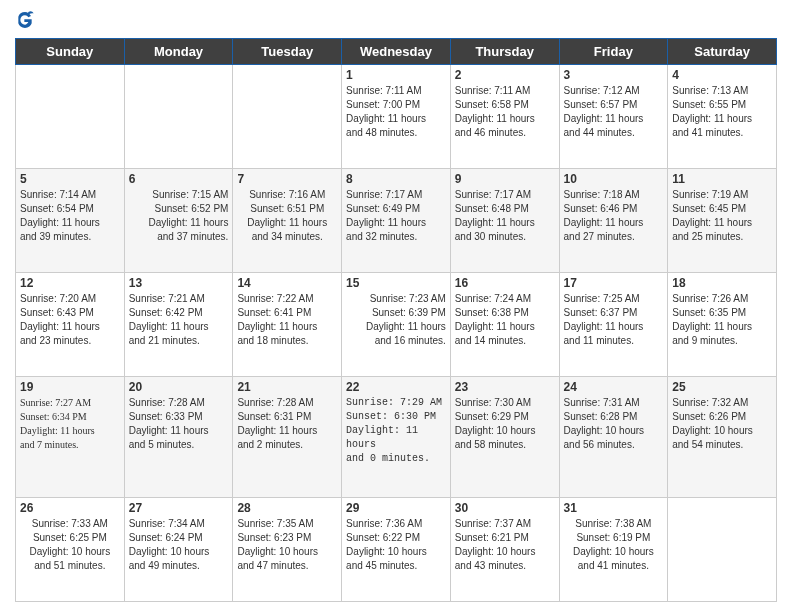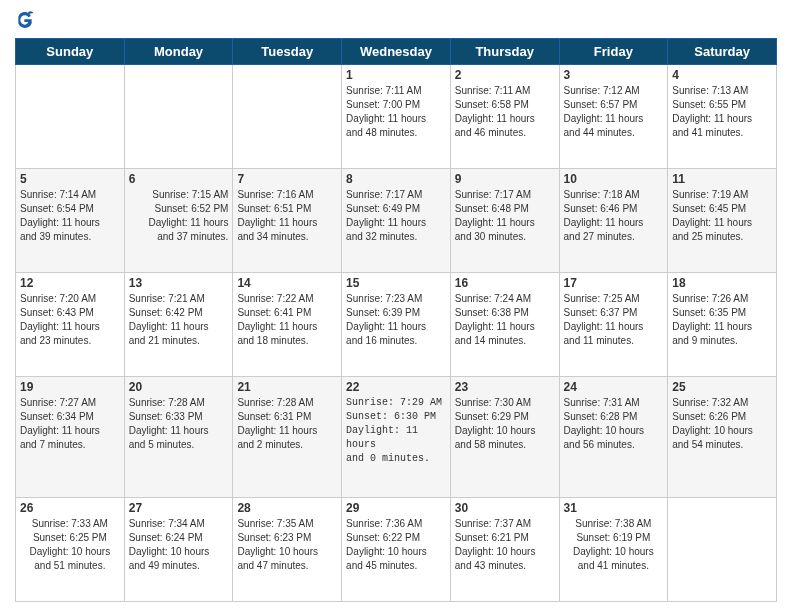--- a/index.html
+++ b/index.html
@@ -83,21 +83,21 @@
     .day-info {
       font-size: 10px;
       line-height: 1.4;
       color: #333;
     }
     .empty-cell {
       background: #f9f9f9;
     }
     tr:nth-child(odd) td { background: #fff; }
     tr:nth-child(even) td { background: #f5f5f5; }
-    .calendar thead tr th { background: #0c4a6e; text-align: center; }
+    .calendar thead tr th { background: #404040; text-align: center; }
   </style>
 </head>
 <body>
 
 <div class="page">
   <div class="header">
     <div class="logo">
       <svg class="logo-icon" viewBox="0 0 30 30" xmlns="http://www.w3.org/2000/svg">
         <path d="M15 3 C10 3 6 6 5 10 L5 20 C6 24 10 27 15 27 C20 27 24 24 25 20 L25 14 L14 14 L14 18 L20 18 C19 20 17 22 15 22 C11 22 8 19 8 15 C8 11 11 8 15 8 C17 8 19 9 20 11 L24 9 C22 6 19 3 15 3Z" fill="#1a5fa8"></path>
         <path d="M20 3 Q25 0 28 5 Q22 4 20 8 Q19 4 20 3Z" fill="#1a5fa8"></path>
@@ -169,21 +169,21 @@
           </td>
           <td>
             <span class="day-number">6</span>
             <div class="day-info" style="white-space: pre-line; text-align: right;">Sunrise: 7:15 AM
 Sunset: 6:52 PM
 Daylight: 11 hours
 and 37 minutes.</div>
           </td>
           <td>
             <span class="day-number">7</span>
-            <div class="day-info" style="white-space: pre-line;">Sunrise: 7:16 AM
+            <div class="day-info" style="white-space: pre-line; text-align: center;">Sunrise: 7:16 AM
 Sunset: 6:51 PM
 Daylight: 11 hours
 and 34 minutes.</div>
           </td>
           <td>
             <span class="day-number">8</span>
             <div class="day-info" style="white-space: pre-line;">Sunrise: 7:17 AM
 Sunset: 6:49 PM
 Daylight: 11 hours
 and 32 minutes.</div>
@@ -227,21 +227,21 @@
           </td>
           <td>
             <span class="day-number">14</span>
             <div class="day-info" style="white-space: pre-line;">Sunrise: 7:22 AM
 Sunset: 6:41 PM
 Daylight: 11 hours
 and 18 minutes.</div>
           </td>
           <td>
             <span class="day-number">15</span>
-            <div class="day-info" style="white-space: pre-line;">Sunrise: 7:23 AM
+            <div class="day-info" style="white-space: pre-line; text-align: right;">Sunrise: 7:23 AM
 Sunset: 6:39 PM
 Daylight: 11 hours
 and 16 minutes.</div>
           </td>
           <td>
             <span class="day-number">16</span>
             <div class="day-info" style="white-space: pre-line;">Sunrise: 7:24 AM
 Sunset: 6:38 PM
 Daylight: 11 hours
 and 14 minutes.</div>
@@ -257,21 +257,21 @@
             <span class="day-number">18</span>
             <div class="day-info" style="white-space: pre-line;">Sunrise: 7:26 AM
 Sunset: 6:35 PM
 Daylight: 11 hours
 and 9 minutes.</div>
           </td>
         </tr>
         <tr>
           <td>
             <span class="day-number">19</span>
-            <div class="day-info" style="white-space: pre-line;">Sunrise: 7:27 AM
+            <div class="day-info" style="white-space: pre-line; font-family: Liberation Serif, serif;">Sunrise: 7:27 AM
 Sunset: 6:34 PM
 Daylight: 11 hours
 and 7 minutes.</div>
           </td>
           <td>
             <span class="day-number">20</span>
             <div class="day-info" style="white-space: pre-line;">Sunrise: 7:28 AM
 Sunset: 6:33 PM
 Daylight: 11 hours
 and 5 minutes.</div>

